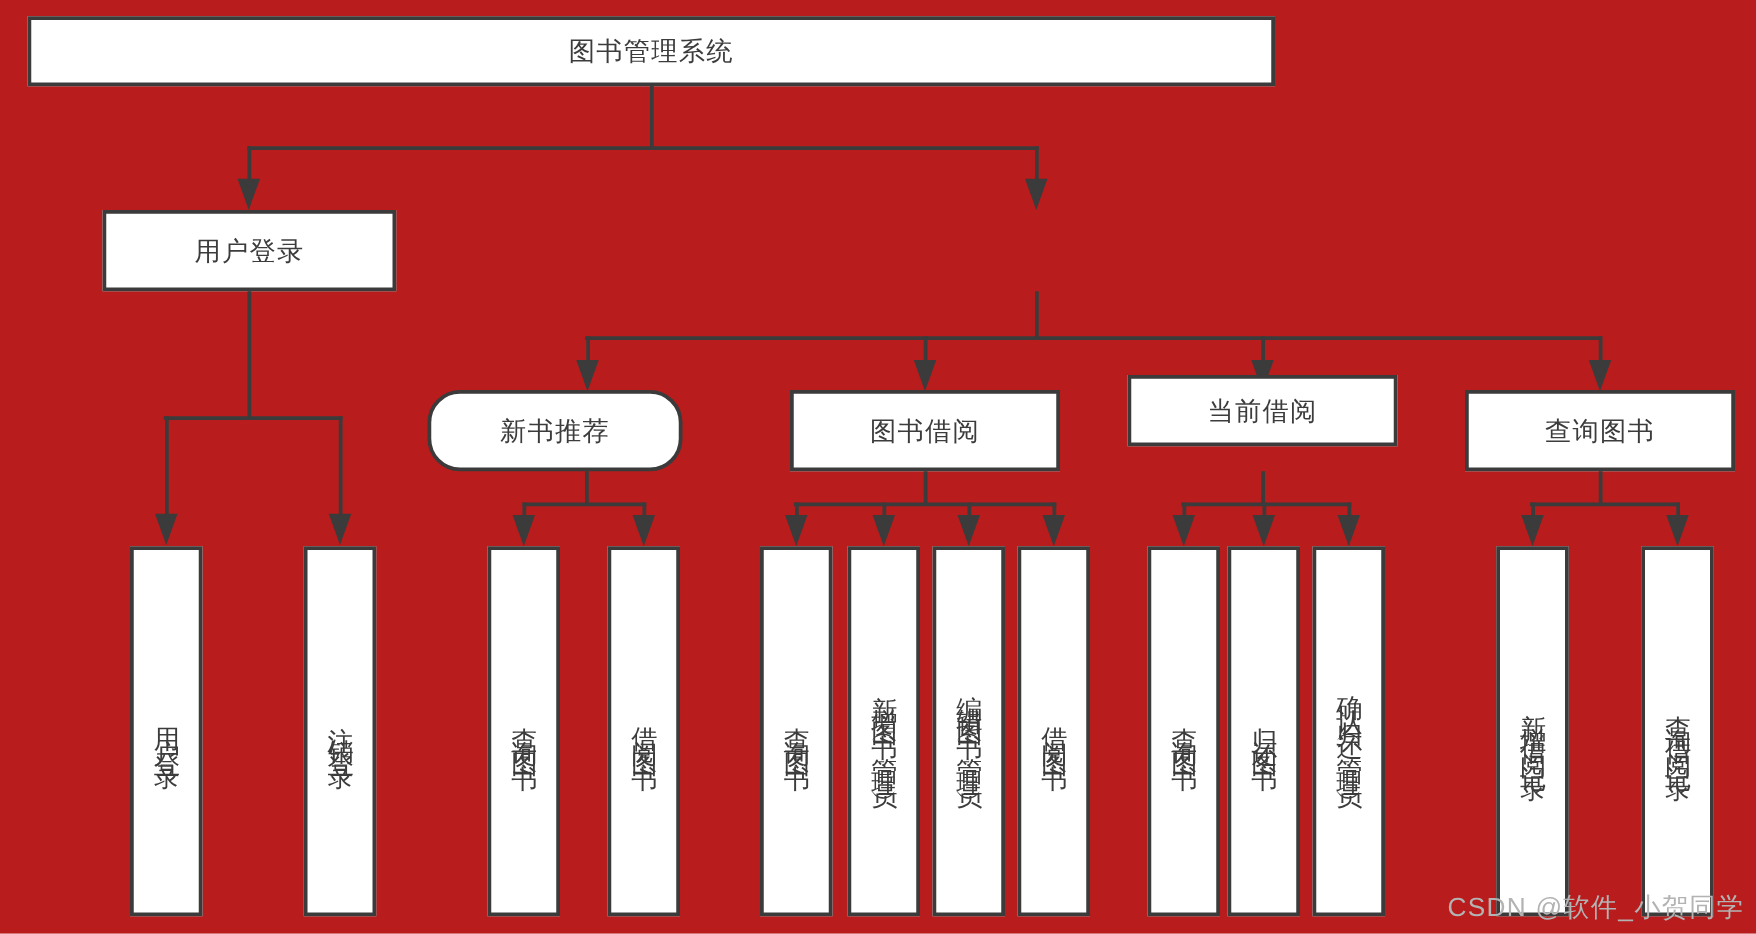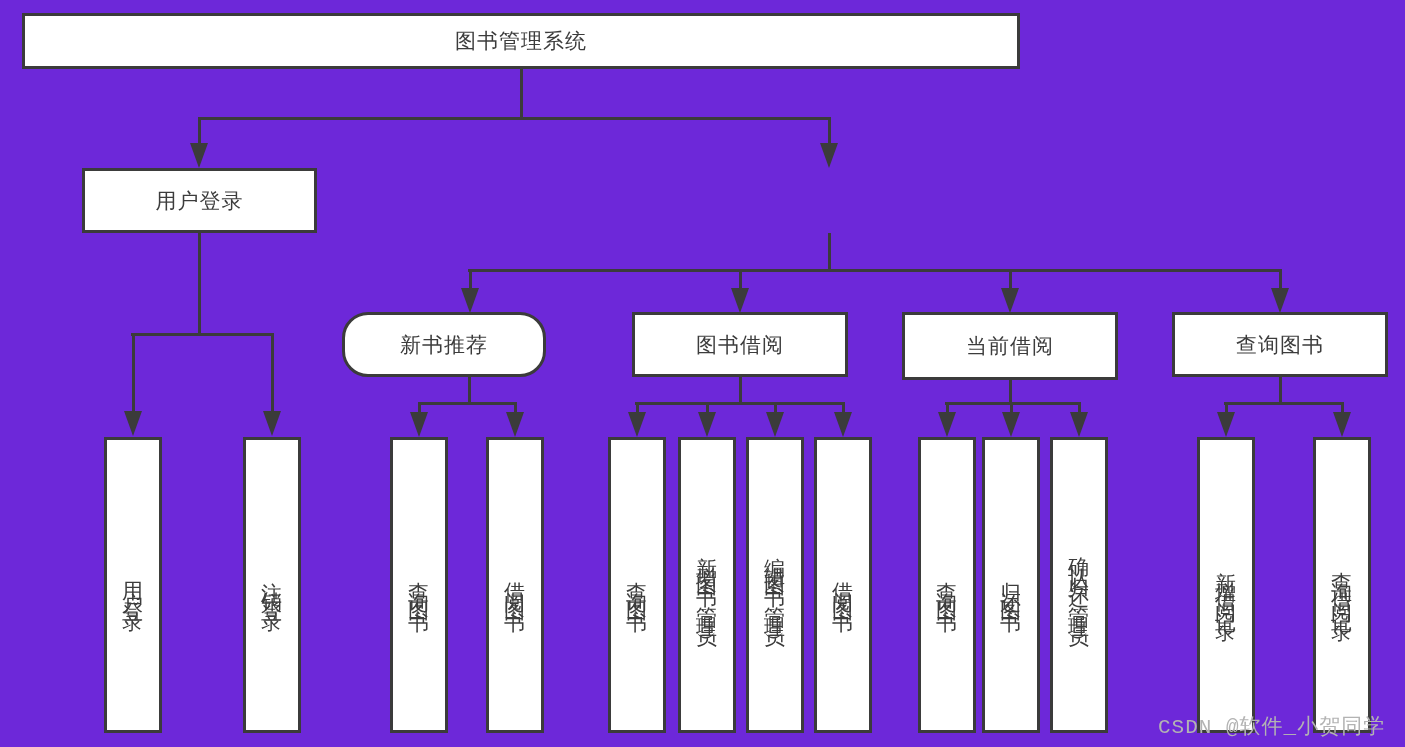--- a/index.html
+++ b/index.html
@@ -1,17 +1,17 @@
 <!DOCTYPE html>
 <html><head>
 <meta charset="utf-8">
 <style>
   html,body { margin:0; padding:0; background:#ffffff; }
   .canvas {
-    position:relative; width:1405px; height:747px; background:#6d28d9;
+    position:relative; width:1405px; height:747px; background:#b91c1c;
     font-family:"Liberation Sans", sans-serif; color:#3c3c3c; overflow:hidden;
   }
   .box {
     position:absolute; box-sizing:border-box; background:#ffffff;
     border:3px solid #3b3b3b; display:flex; align-items:center; justify-content:center;
     font-size:21px; letter-spacing:1px; text-align:center;
   }
   .leaf { top:437px; width:58px; height:296px; }
   .vtext {
     writing-mode:vertical-rl; text-orientation:mixed;
@@ -20,21 +20,21 @@
   .h, .v { position:absolute; background:#3b3b3b; }
   .h { height:3px; }
   .v { width:3px; }
   .arr {
     position:absolute; width:0; height:0;
     border-left:9px solid transparent; border-right:9px solid transparent;
     border-top:25px solid #3b3b3b;
   }
   .wm {
     position:absolute; left:1158px; top:712px; font-size:21px;
-    color:#b3b3b3; letter-spacing:1px; white-space:nowrap; z-index:5;font-family:Liberation Mono, monospace;
+    color:#b3b3b3; letter-spacing:1px; white-space:nowrap; z-index:5;
   }
 </style>
 </head>
 <body>
 
 <div class="canvas">
 
   <div class="box" style="left:22px; top:13px; width:998px; height:56px;">
     <span>图书管理系统</span>
   </div>
@@ -67,21 +67,21 @@
   <div class="arr" style="left:1001px; top:288px;"></div>
   <div class="v" style="left:1279px; top:269px; height:22px;"></div>
   <div class="arr" style="left:1271px; top:288px;"></div>
 
   <div class="box" style="left:342px; top:312px; width:204px; height:65px;border-radius:26px;">
     <span>新书推荐</span>
   </div>
   <div class="box" style="left:632px; top:312px; width:216px; height:65px;">
     <span>图书借阅</span>
   </div>
-  <div class="box" style="left:902px; top:312px; width:216px; height:68px;">
+  <div class="box" style="left:902px; top:300px; width:216px; height:57px;">
     <span>当前借阅</span>
   </div>
   <div class="box" style="left:1172px; top:312px; width:216px; height:65px;">
     <span>查询图书</span>
   </div>
 
   <div class="v" style="left:468px; top:377px; height:27px;"></div>
   <div class="h" style="left:418px; top:402px; width:99px;"></div>
   <div class="v" style="left:418px; top:402px; height:12px;"></div>
   <div class="arr" style="left:410px; top:412px;"></div>

